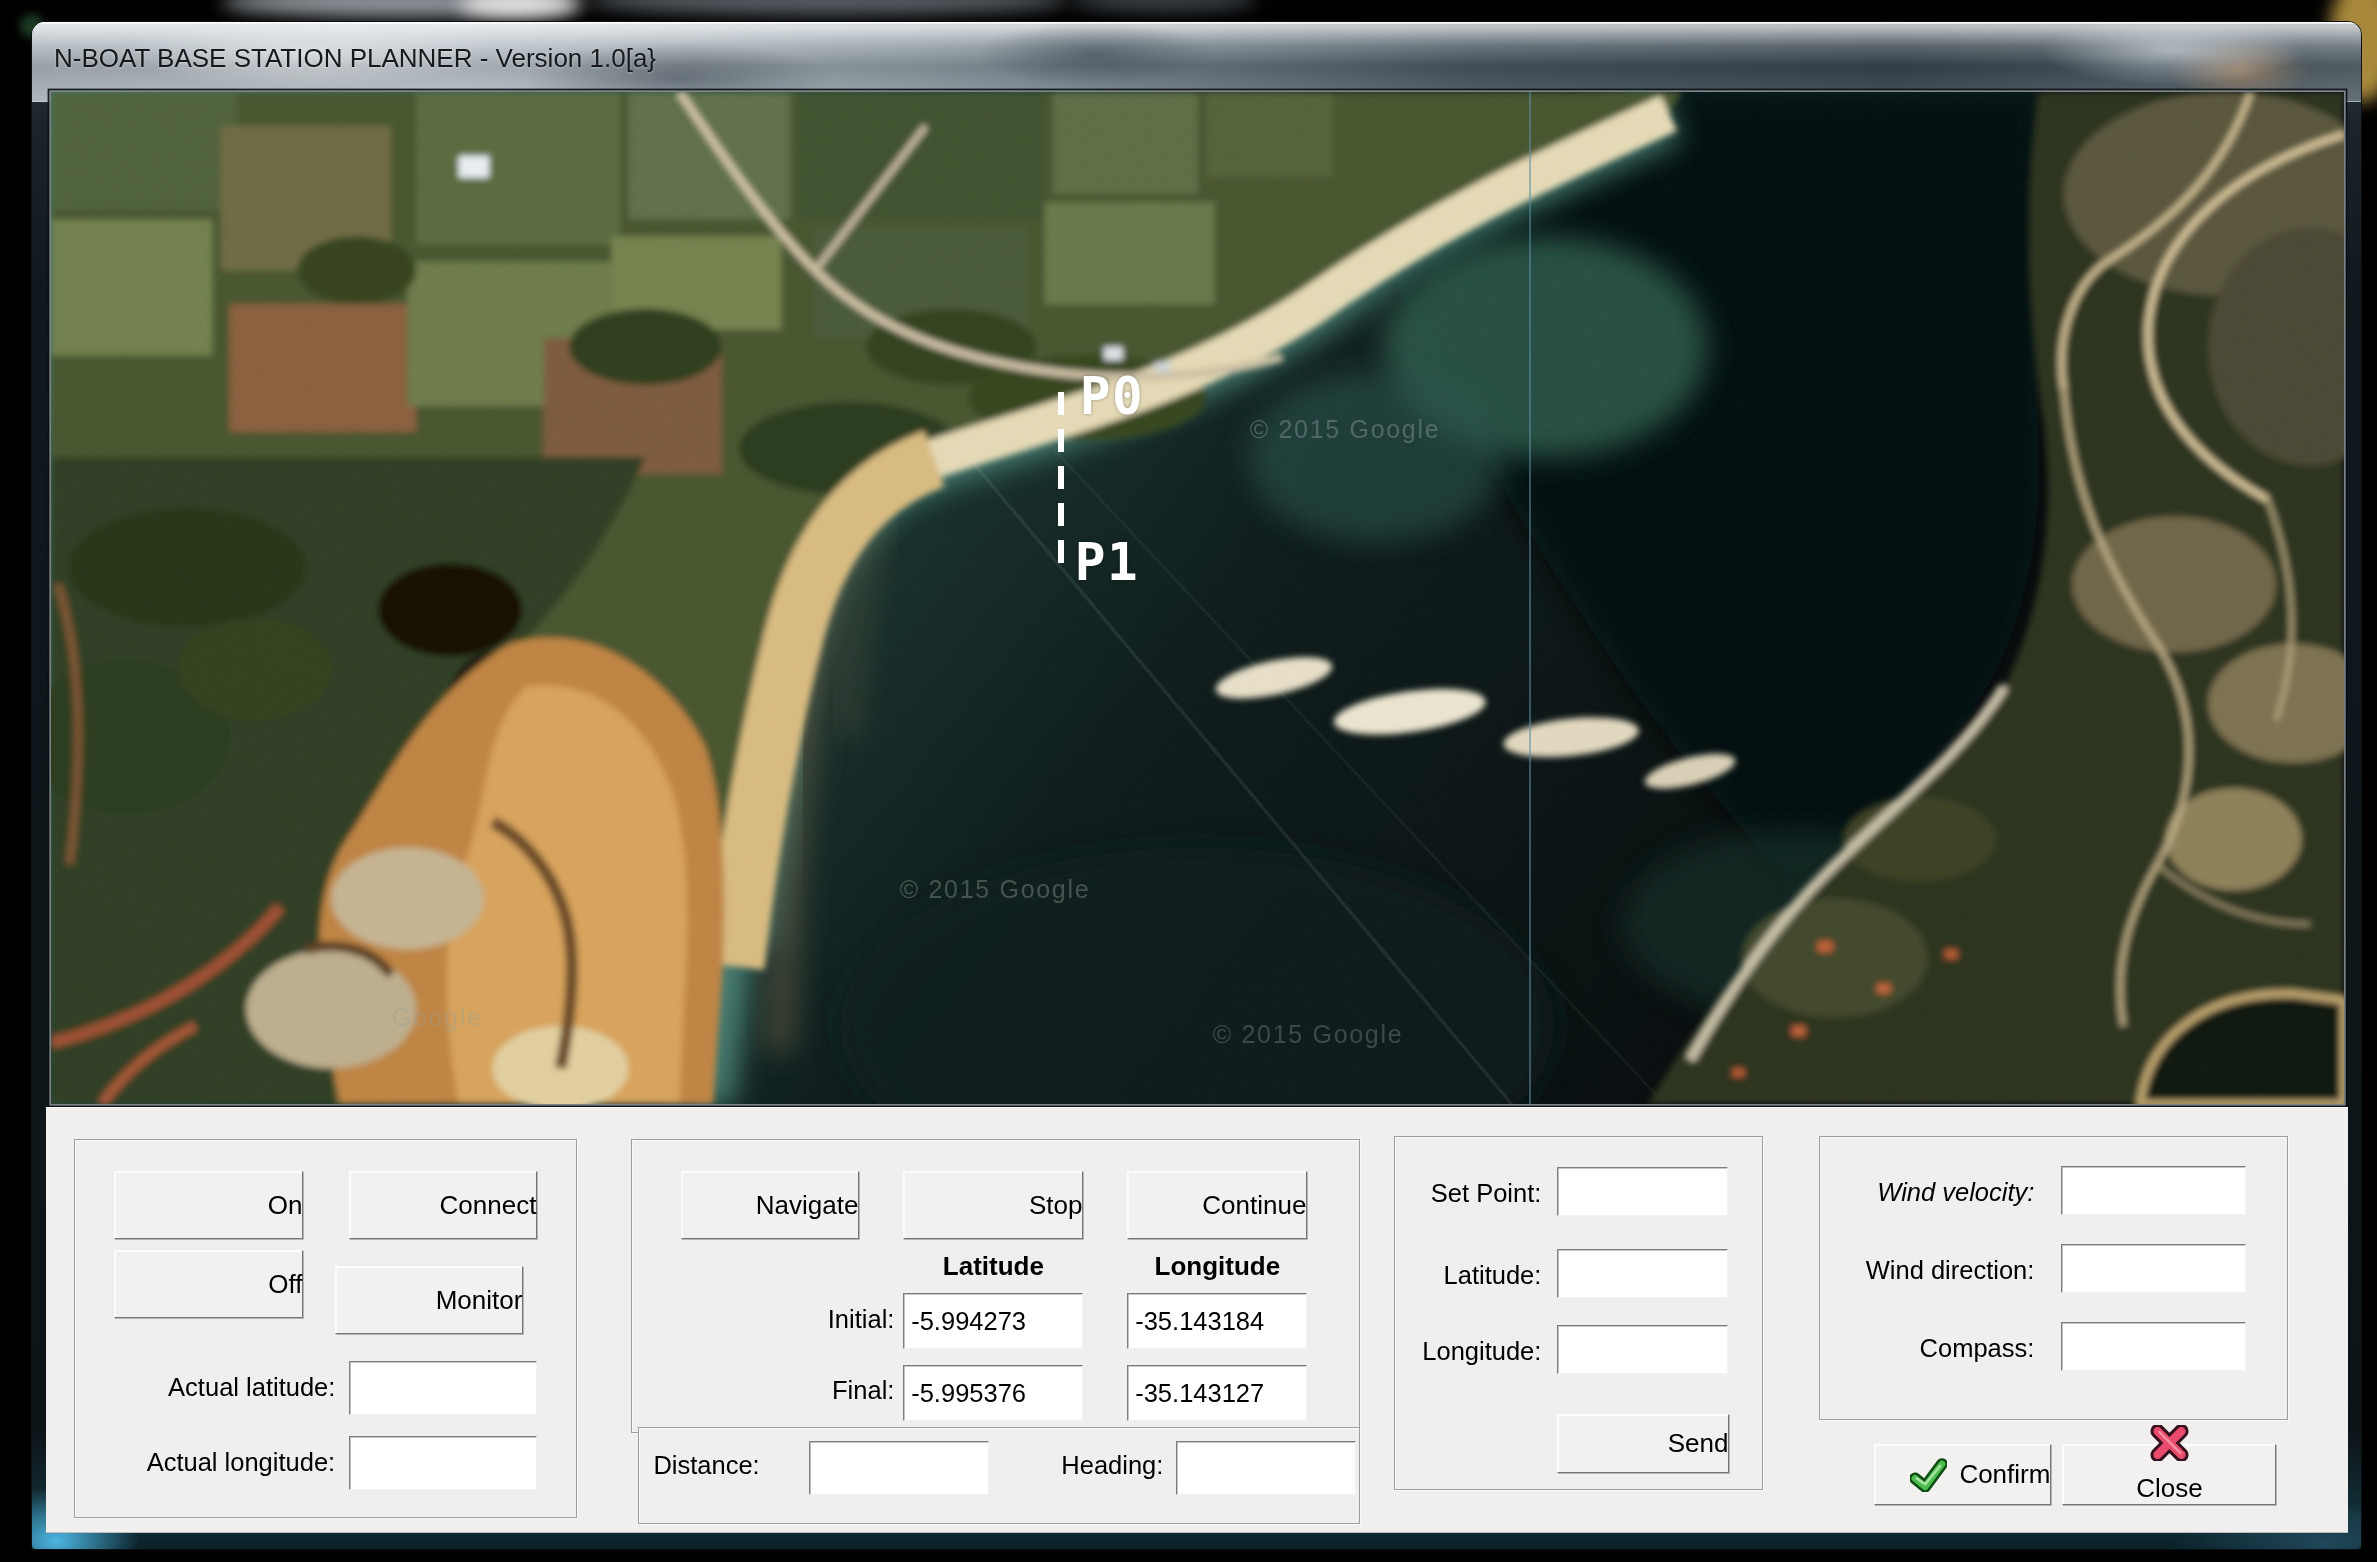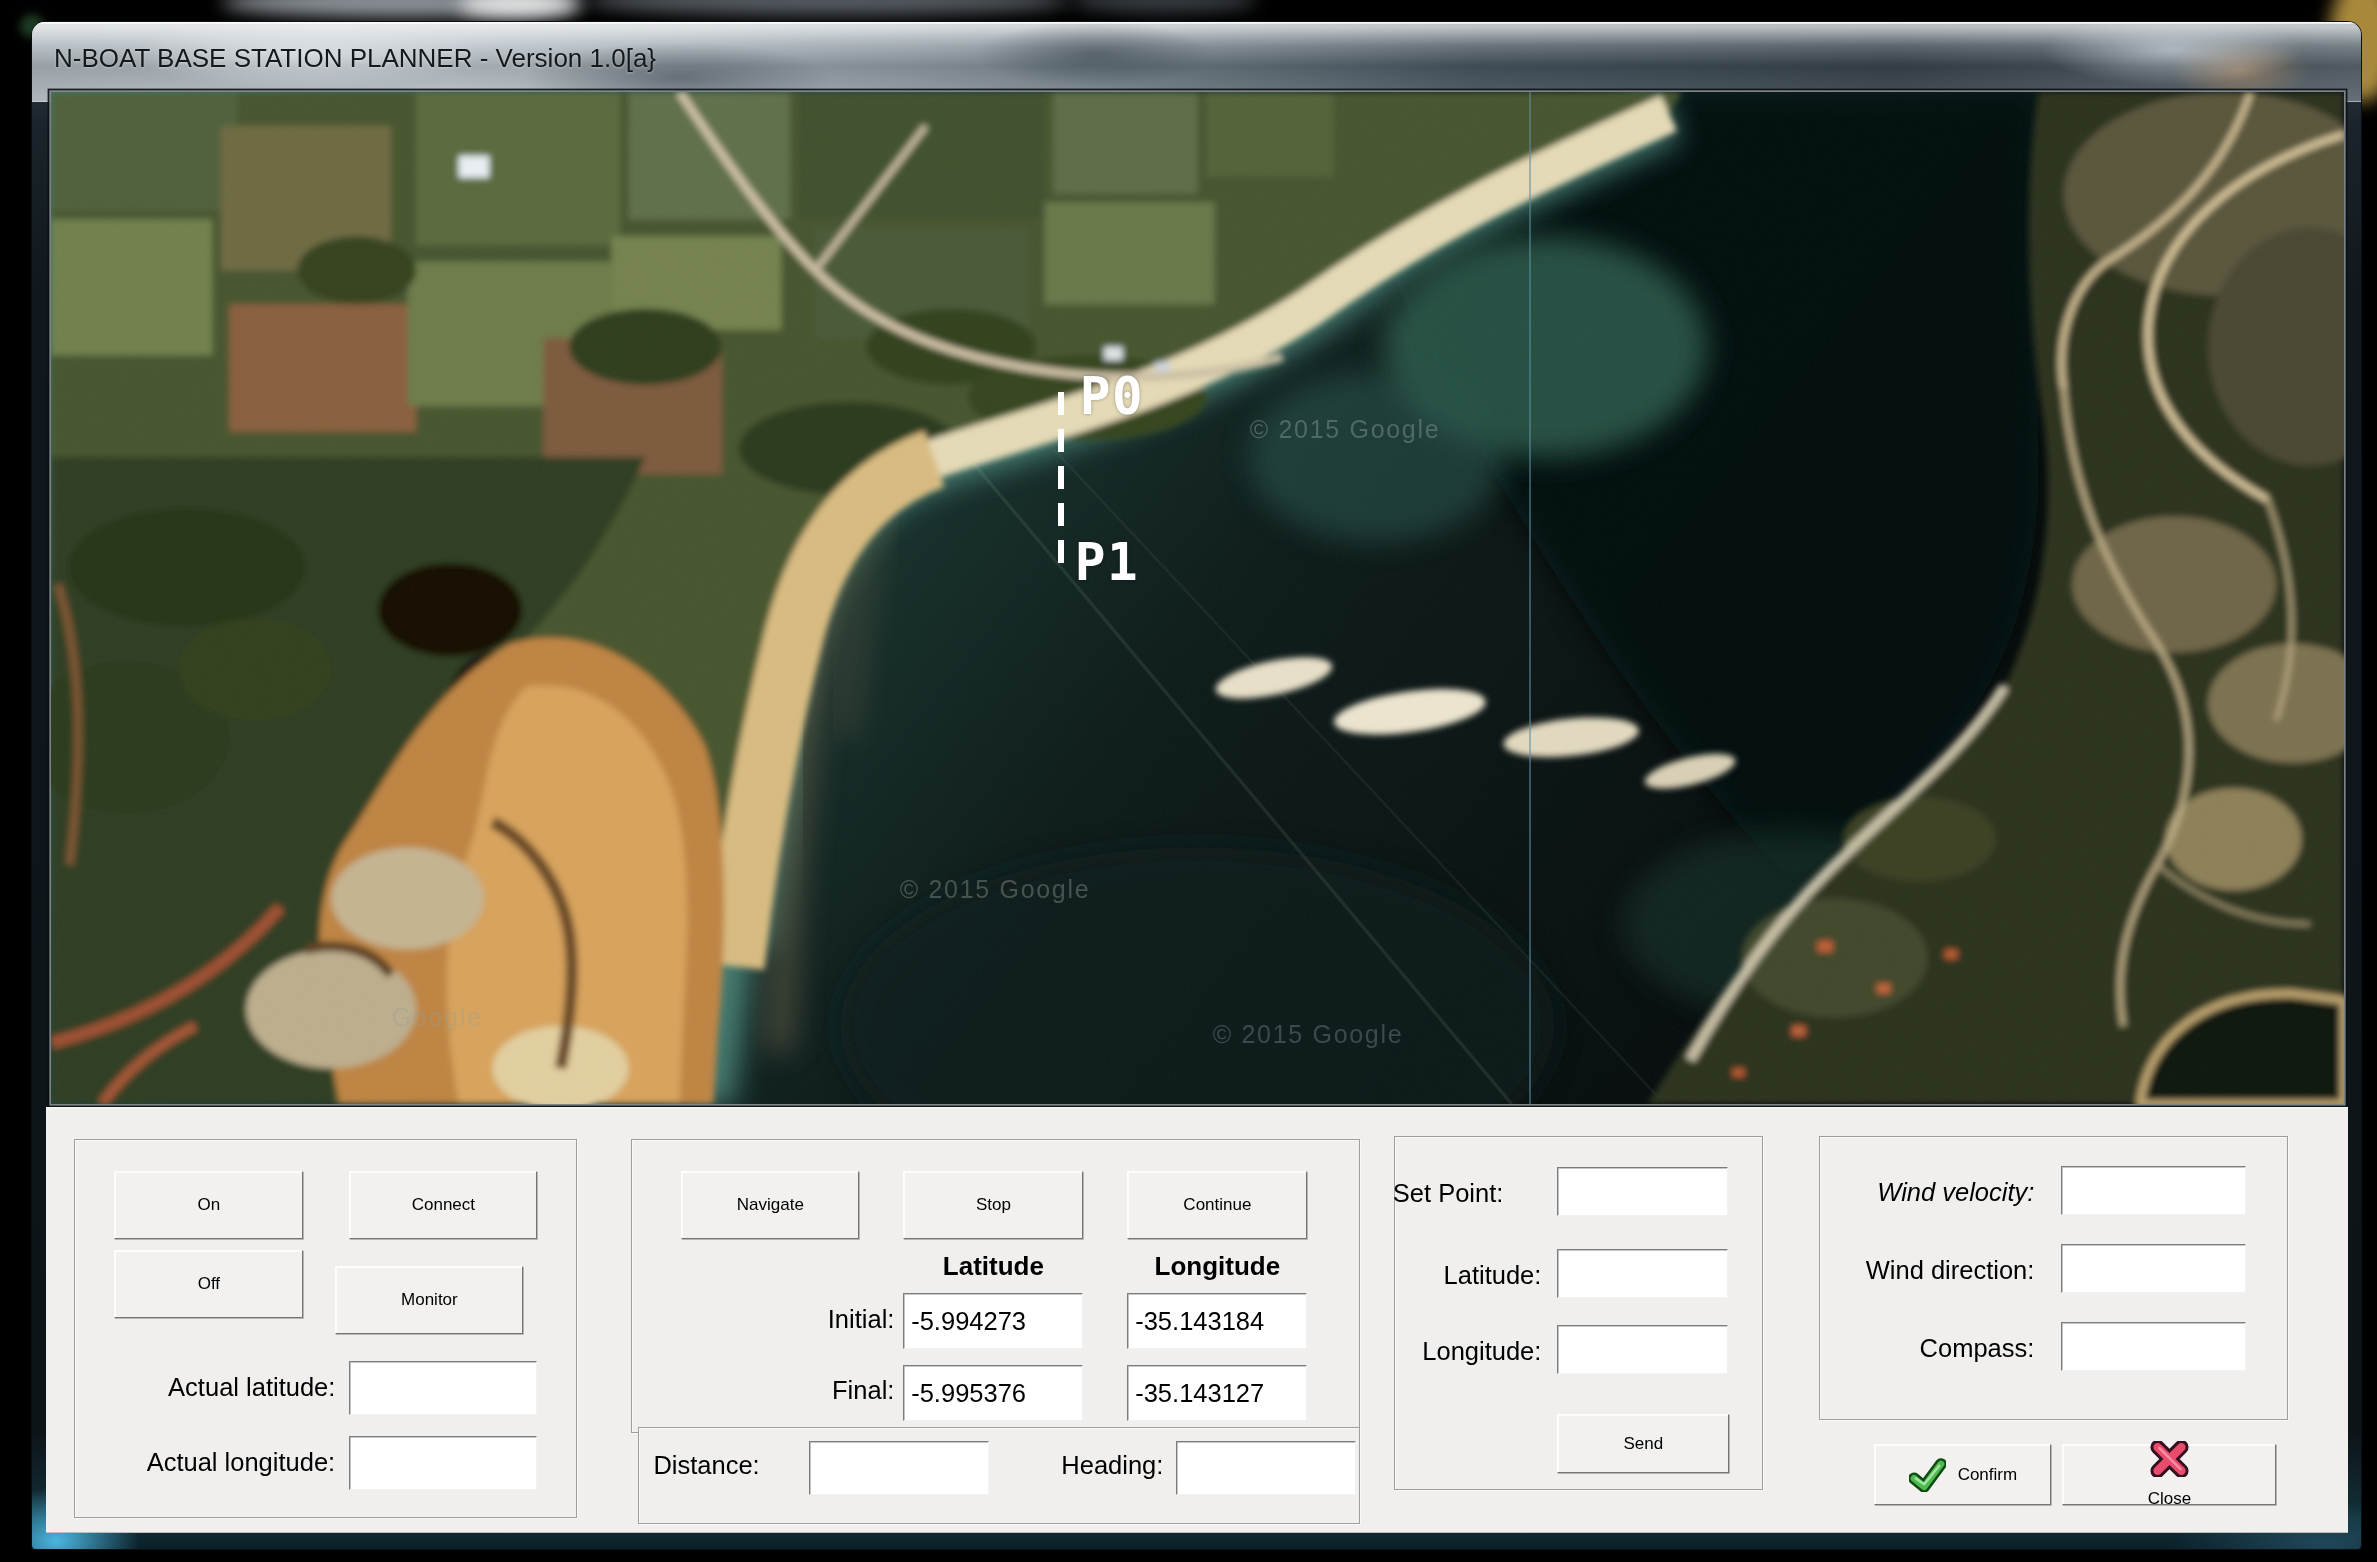--- a/index.html
+++ b/index.html
@@ -54,24 +54,24 @@
   
   .panel{
     position:absolute;left:14.4px;top:1085px;width:2302px;height:426px;background:#f0efee;
     border-top:1.7px solid #fbfbfb;border-bottom:1.7px solid #bdbdbd;box-sizing:border-box;
   }
   .gb{
     position:absolute;border:0.8px solid #9e9e9e;
     box-shadow: inset 0.8px 0.8px 0 #fbfbfb, 0.8px 0.8px 0 #fbfbfb;
   }
   .btn{
-    position:absolute;display:flex;align-items:center;justify-content:center;gap:12px;
+    position:absolute;display:flex;align-items:center;justify-content:flex-end;gap:12px;
     background:#f2f1f0;border:1.7px solid;border-color:#fcfcfc #757575 #757575 #fcfcfc;
     box-shadow:0.8px 0.8px 0 #a9a9a9, inset 0.8px 0.8px 0 #ffffff;
-    font-family:"Liberation Sans",sans-serif;font-size:17px;color:#000;padding:0;cursor:default;
+    font-family:"Liberation Sans",sans-serif;font-size:26px;color:#000;padding:0;cursor:default;
   }
   .fld{
     position:absolute;background:#fff;border:1.7px solid;border-color:#7d7d7d #f2f2f2 #f2f2f2 #7d7d7d;
     box-shadow:inset 0.8px 0.8px 0 #b5b5b5;font-family:"Liberation Sans",sans-serif;font-size:25.5px;
     color:#000;padding:0 6.8px;box-sizing:border-box;outline:none;
   }
   .lb{position:absolute;font-size:25.5px;color:#000;white-space:nowrap;}
   .lb.r{text-align:right;}
   .hd{position:absolute;font-size:26px;font-weight:bold;color:#000;text-align:center;}
   .icon{flex:0 0 auto;}
@@ -256,21 +256,21 @@
     <input class="fld" style="left: 857px; top: 257px; width: 180px; height: 56px;" value="-5.995376">
     <input class="fld" style="left: 1081px; top: 257px; width: 180px; height: 56px;" value="-35.143127">
 
     <div class="gb" style="left:592px;top:319px;width:720px;height:95px;background:#f0efee;"></div>
     <span class="lb" style="left:607px;top:343px;">Distance:</span>
     <input class="fld" style="left: 763px; top: 333px; width: 180px; height: 54px;" value="">
     <span class="lb r" style="left:968px;top:343px;width:149px;">Heading:</span>
     <input class="fld" style="left: 1130px; top: 333px; width: 180px; height: 54px;" value="">
 
     <div class="gb" style="left:1348px;top:28px;width:367px;height:352px;"></div>
-    <span class="lb r" style="left:1313px;top:71px;width:144px;">Set Point:</span>
+    <span class="lb r" style="left:1351px;top:71px;width:144px;">Set Point:</span>
     <input class="fld" style="left: 1511px; top: 59px; width: 171px; height: 49px;" value="">
     <span class="lb r" style="left:1351px;top:153px;width:144px;">Latitude:</span>
     <input class="fld" style="left: 1511px; top: 141px; width: 171px; height: 49px;" value="">
     <span class="lb r" style="left:1351px;top:229px;width:144px;">Longitude:</span>
     <input class="fld" style="left: 1511px; top: 217px; width: 171px; height: 49px;" value="">
     <button type="button" class="btn" style="left:1511px;top:306px;width:172px;height:59px;">
         <span>Send</span>
       </button>
 
     <div class="gb" style="left:1773px;top:28px;width:467px;height:282px;"></div>

